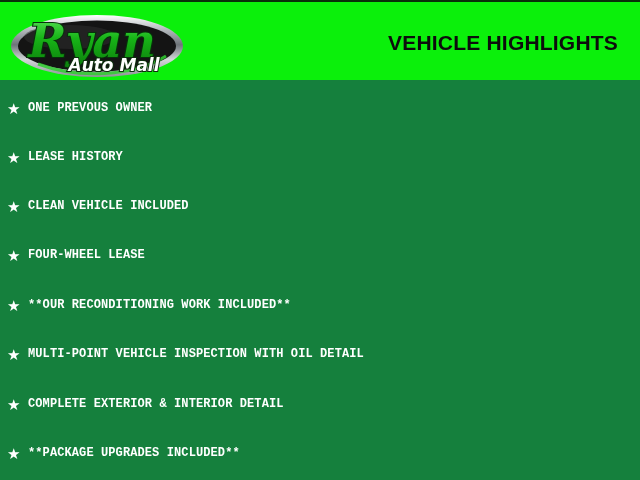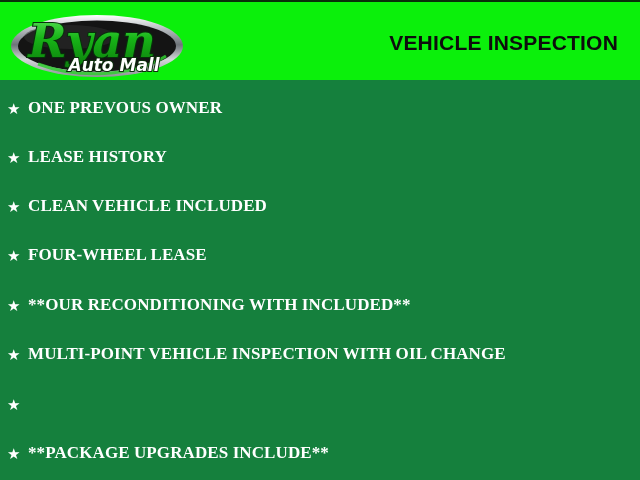--- a/index.html
+++ b/index.html
@@ -84,25 +84,25 @@
   .bullet-star {
     display: inline-block;
     width: 21px;
     font-size: 15px;
     line-height: 1;
     color: #ffffff;
     text-align: left;
     flex: 0 0 auto;
   }
   .highlight-label {
-    font-size: 17px;
+    font-size: 12px;
     font-weight: bold;
     color: #ffffff;
     letter-spacing: 0.1px;
-    font-family: Liberation Serif, serif;
+    font-family: Liberation Mono, monospace;
   }
 
   .row0 { top: 16px; }
   .row1 { top: 65px; }
   .row2 { top: 114px; }
   .row3 { top: 163px; }
   .row4 { top: 213px; }
   .row5 { top: 262px; }
   .row6 { top: 312px; }
   .row7 { top: 361px; }
@@ -138,21 +138,21 @@
         <ellipse cx="62" cy="28" rx="46" ry="12" fill="#2e2e2e" opacity="0.55"></ellipse>
 
         <text x="84" y="48" text-anchor="middle" font-family="DejaVu Serif, serif" font-size="46" font-style="italic" font-weight="bold" fill="url(#greenGrad)" stroke="#06320a" stroke-width="2.2" paint-order="stroke">Ryan</text>
 
         <path d="M30 55 C 70 70, 125 68, 158 47" stroke="#2fcc2f" stroke-width="3" fill="none" opacity="0.85"></path>
 
         <text x="106" y="62" text-anchor="middle" font-family="DejaVu Sans, sans-serif" font-size="17" font-style="italic" font-weight="bold" fill="#ffffff" stroke="#0b2f0b" stroke-width="2" paint-order="stroke">Auto Mall</text>
       </svg>
     </div>
 
-    <div id="header-title">VEHICLE INSPECTION</div>
+    <div id="header-title">VEHICLE HIGHLIGHTS</div>
   </div>
 
   <ul id="highlights-list">
     <li class="highlight-item row0">
       <span class="bullet-star">★</span>
       <span class="highlight-label">ONE PREVOUS OWNER</span>
     </li>
     <li class="highlight-item row1">
       <span class="bullet-star">★</span>
       <span class="highlight-label">LEASE HISTORY</span>
@@ -160,28 +160,29 @@
     <li class="highlight-item row2">
       <span class="bullet-star">★</span>
       <span class="highlight-label">CLEAN VEHICLE INCLUDED</span>
     </li>
     <li class="highlight-item row3">
       <span class="bullet-star">★</span>
       <span class="highlight-label">FOUR-WHEEL LEASE</span>
     </li>
     <li class="highlight-item row4">
       <span class="bullet-star">★</span>
-      <span class="highlight-label">**OUR RECONDITIONING WITH INCLUDED**</span>
+      <span class="highlight-label">**OUR RECONDITIONING WORK INCLUDED**</span>
     </li>
     <li class="highlight-item row5">
       <span class="bullet-star">★</span>
-      <span class="highlight-label">MULTI-POINT VEHICLE INSPECTION WITH OIL CHANGE</span>
+      <span class="highlight-label">MULTI-POINT VEHICLE INSPECTION WITH OIL DETAIL</span>
     </li>
     <li class="highlight-item row6">
       <span class="bullet-star">★</span>
+      <span class="highlight-label">COMPLETE EXTERIOR &amp; INTERIOR DETAIL</span>
     </li>
     <li class="highlight-item row7">
       <span class="bullet-star">★</span>
-      <span class="highlight-label">**PACKAGE UPGRADES INCLUDE**</span>
+      <span class="highlight-label">**PACKAGE UPGRADES INCLUDED**</span>
     </li>
   </ul>
 
 </div>
 
 </body></html>

